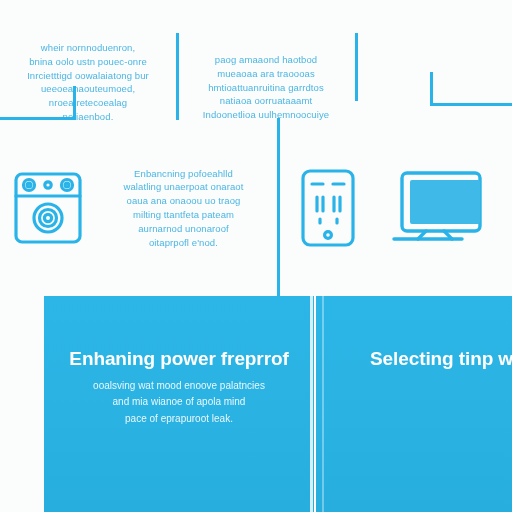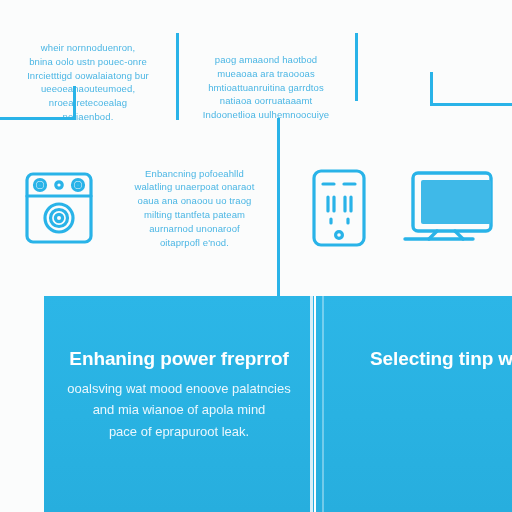--- a/index.html
+++ b/index.html
@@ -69,21 +69,20 @@
     left: 0; top: 120px;
     width: 512px; height: 176px;
     background: #fbfcfc;
   }
   .mid-card {
     position: absolute;
     top: 0;
     height: 176px;
     display: flex;
     align-items: center;
-    margin-left: 11px;
   }
   #mid-card-1 { left: 0px;   width: 277px; }
   #mid-card-2 { left: 280px; width: 232px; }
 
   .icon-box {
     flex: 0 0 auto;
     width: 96px;
     display: flex;
     align-items: center;
     justify-content: center;
@@ -130,21 +129,21 @@
     line-height: 1.15;
     margin: 0 0 8px 0;
     white-space: nowrap;
     filter: blur(0.35px);
     letter-spacing: -0.1px;
   }
   #panel-2 .panel-title { text-align: left; padding-left: 26px; }
 
   .panel-body {
     color: #eaf7fd;
-    font-size: 13px;
+    font-size: 10px;
     line-height: 1.65;
     margin: 0;
     white-space: pre-line;
     filter: blur(0.6px);
   }
   #panel-2 .panel-body { text-align: center; }
 
   
   #panel-gap {
     position: absolute;

